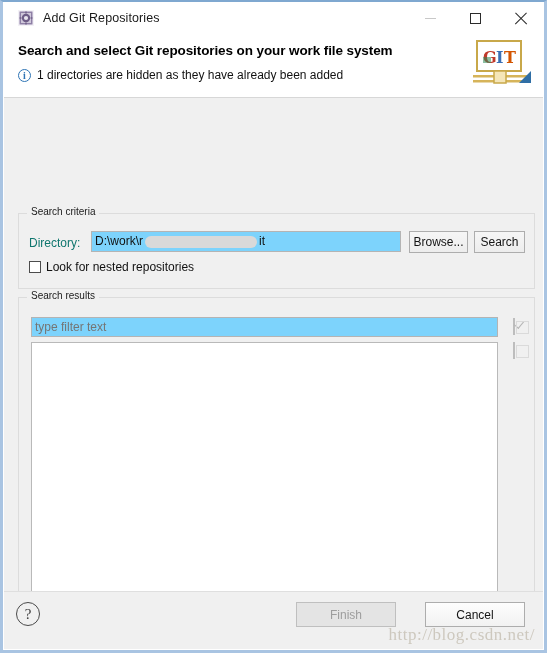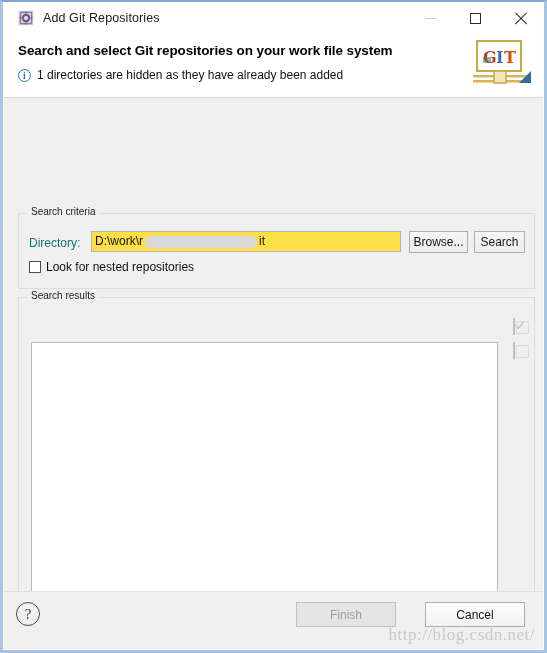--- a/index.html
+++ b/index.html
@@ -188,21 +188,21 @@
   .field-label {
     position: absolute;
     font-size: 12px;
     color: #0f766e;
     white-space: nowrap;
   }
 
   .textfield {
     position: absolute;
     box-sizing: border-box;
-    background: #fde047;
+    background: #7dd3fc;
     border: 1px solid #b4b4b4;
     font-family: "Liberation Sans", sans-serif;
     font-size: 12px;
     color: #111111;
     padding: 0 3px;
     line-height: 19px;
     outline: none;
     overflow: hidden;
     white-space: nowrap;
   }
@@ -413,20 +413,21 @@
 
       <div class="checkbox-row" style="left:10px; top:46px;">
         <span class="cb-box"></span>
         <span class="cb-label">Look for nested repositories</span>
       </div>
     </div>
 
     <div class="group" id="grp-results">
       <span class="group-title">Search results</span>
 
+      <input class="textfield" id="filter-field" type="text" placeholder="type filter text" style="">
 
       <div id="result-list"></div>
 
       <button class="mini-btn" style="left:486px; top:20px;" title="Select All">
         <span class="mini-box">
           <span class="mini-check"></span>
           <span class="mini-shadow"></span>
         </span>
       </button>
       <button class="mini-btn" style="left:486px; top:44px;" title="Deselect All">

